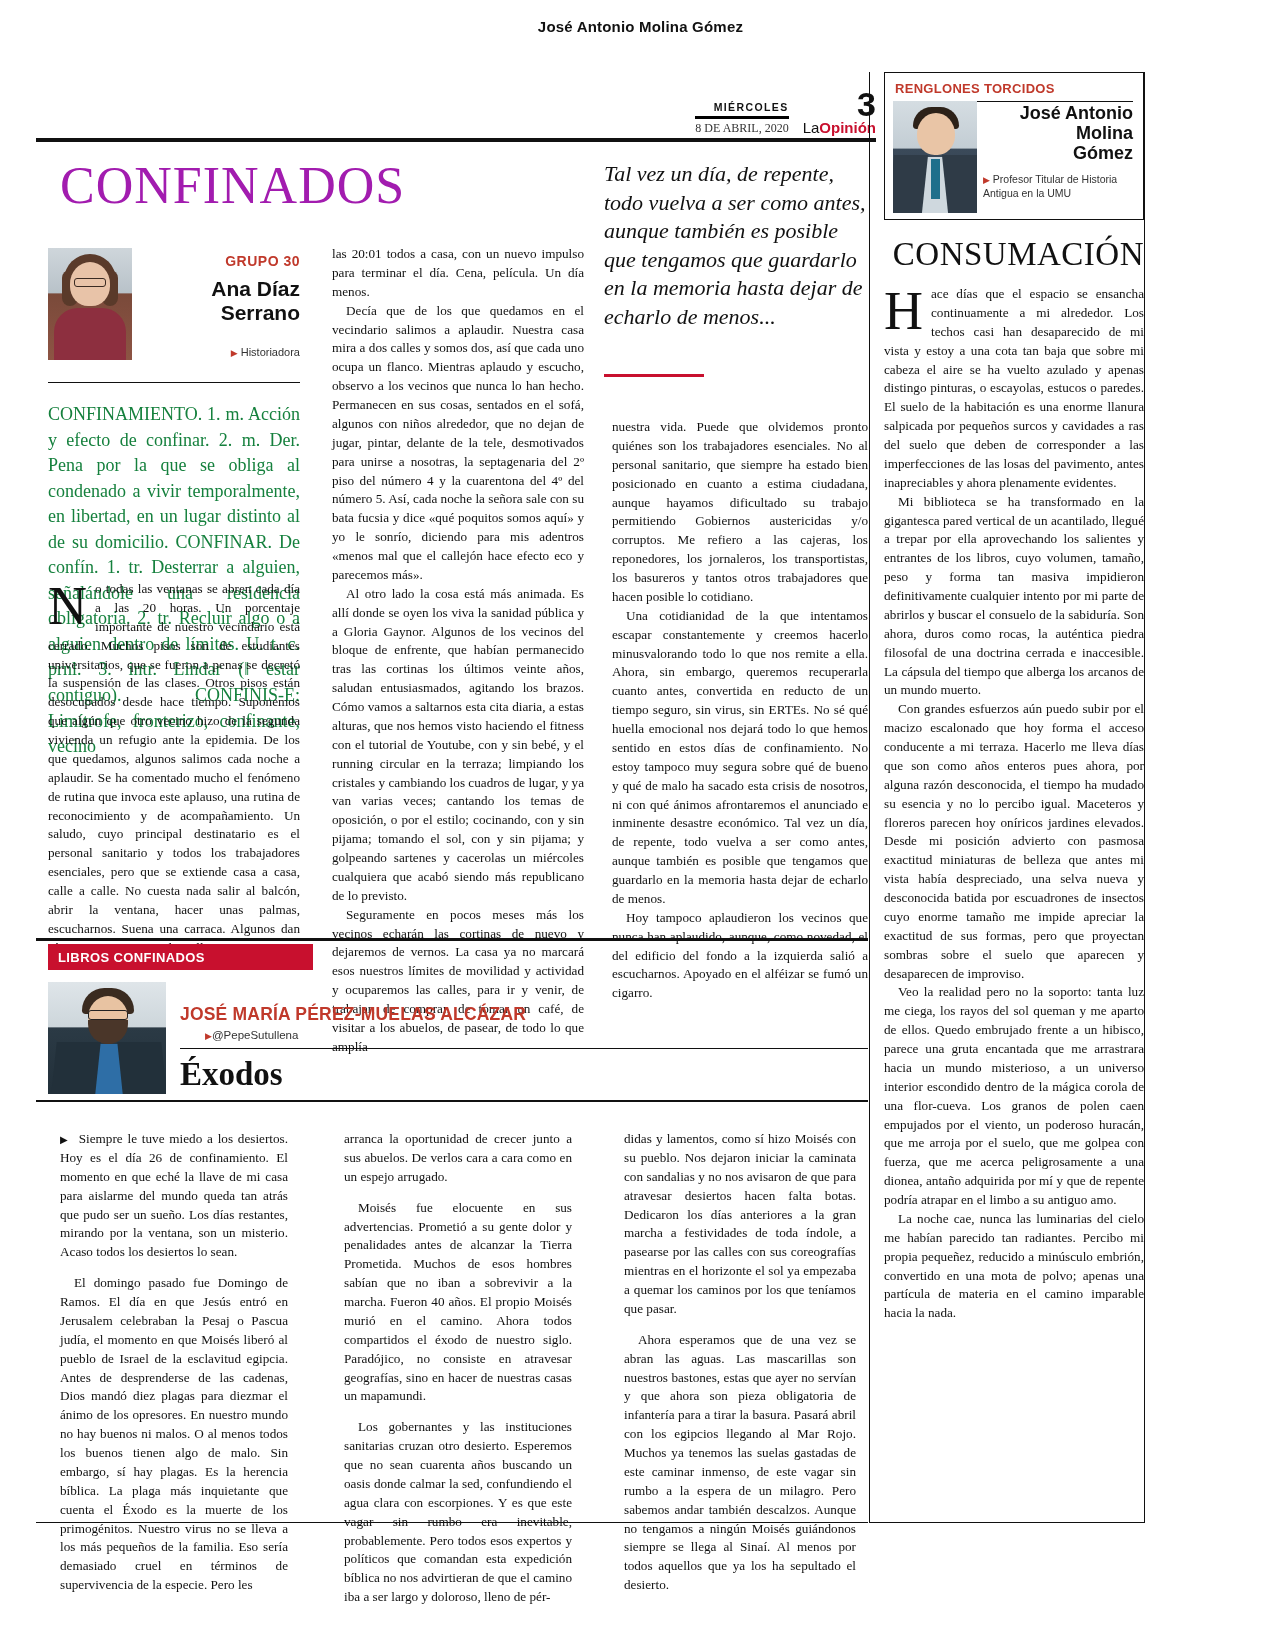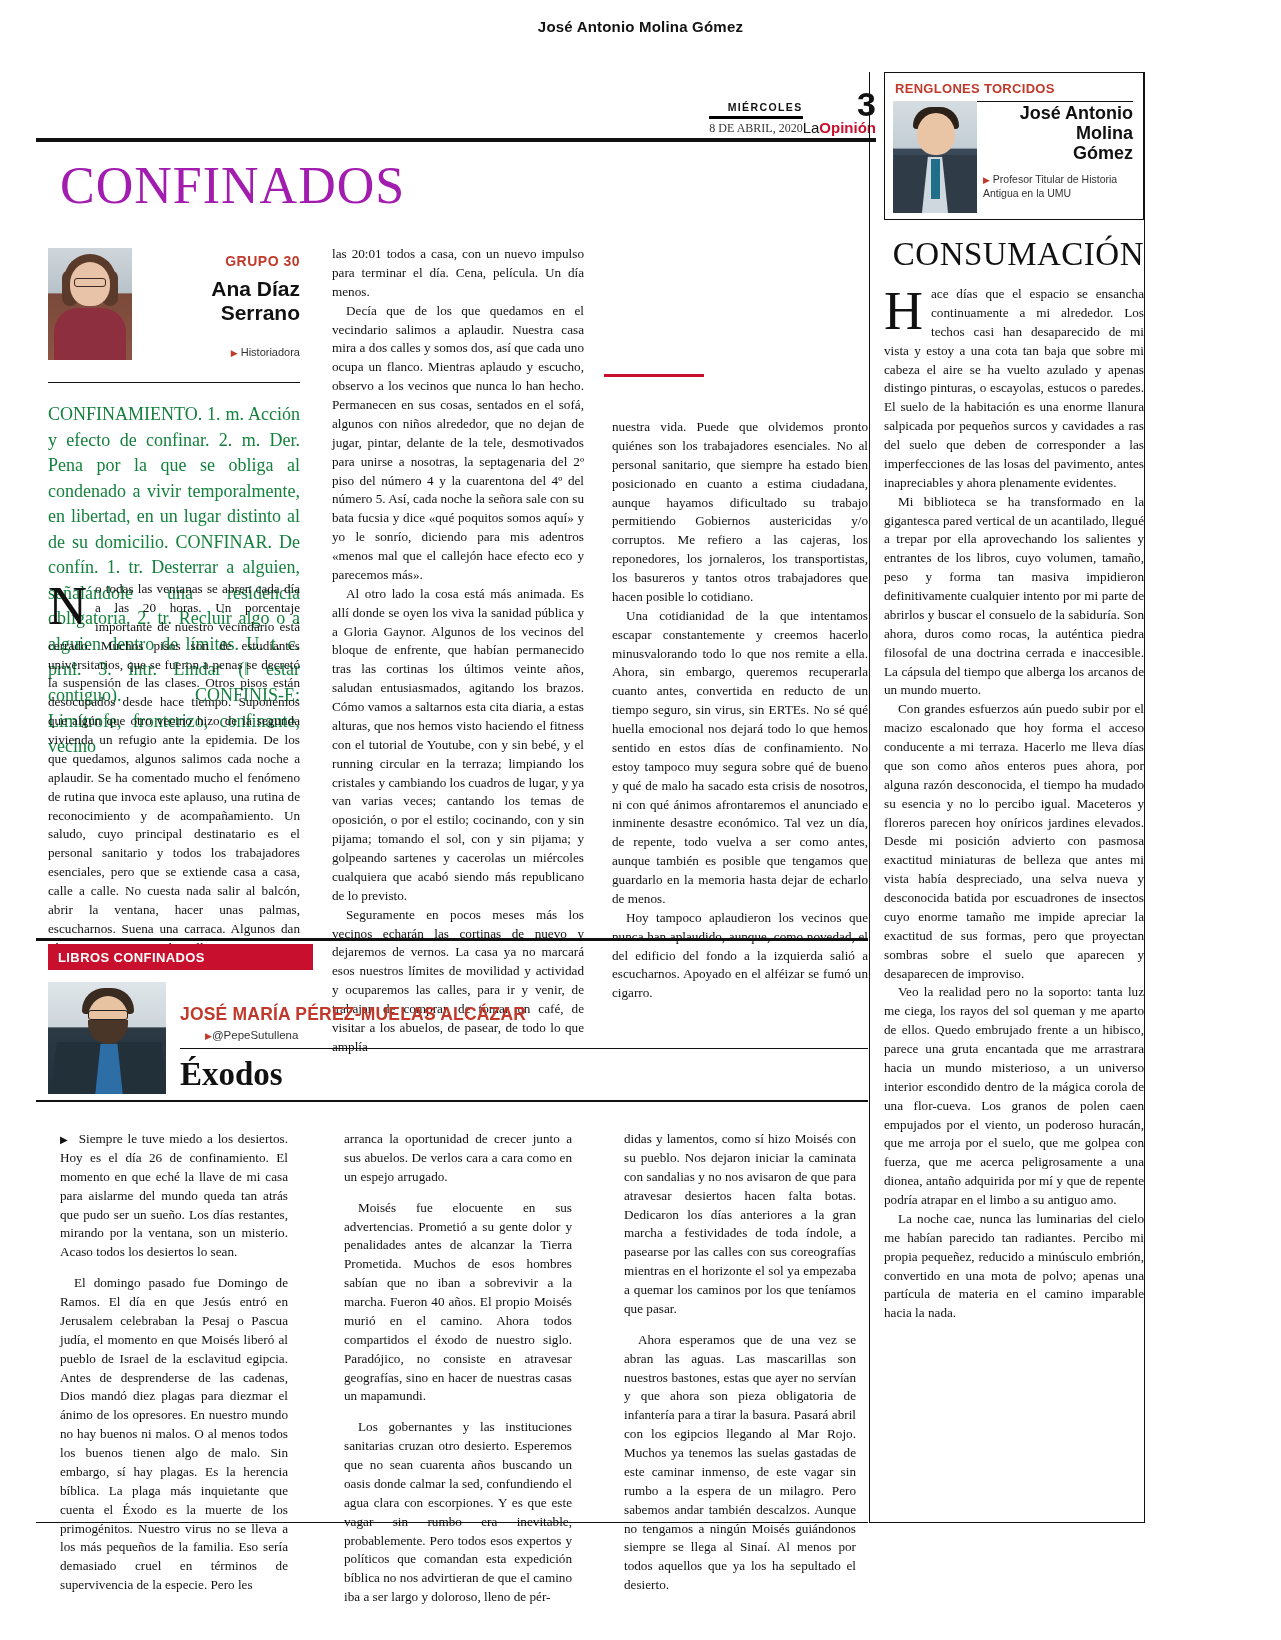--- a/index.html
+++ b/index.html
@@ -24,21 +24,21 @@
     padding-top:18px;
     color:#111;
   }
 
   
   .masthead {
     position:absolute; left:36px; top:78px; width:840px; height:62px;
     display:flex; align-items:flex-end; justify-content:flex-end;
     padding-bottom:4px;
   }
-  .masthead-inner { display:flex; align-items:flex-end; gap:0; }
+  .masthead-inner { display:flex; align-items:flex-end; gap:14px; }
   .md-date { text-align:right; font-family:"Liberation Sans", sans-serif; line-height:1.25; }
   .md-day { font-size:10.5px; font-weight:700; letter-spacing:1.4px; color:#111; }
   .md-full { font-size:12px; color:#333; border-top:3px solid #000000; padding-top:2px; margin-top:2px;font-family:Liberation Serif, serif;}
   .md-num { font-size:34px; font-weight:700; font-family:"Liberation Sans", sans-serif; line-height:.85; color:#111; }
   .md-logo { font-family:"Liberation Sans", sans-serif; font-size:15px; color:#111; }
   .md-logo b { color:#c8102e; }
 
   .rule-main { position:absolute; left:36px; top:138px; width:840px; height:4px; background:#111; }
 
   
@@ -241,20 +241,21 @@
     <p>Al otro lado la cosa está más animada. Es allí donde se oyen los viva la sanidad pública y a Gloria Gaynor. Algunos de los vecinos del bloque de enfrente, que habían permanecido tras las cortinas los últimos veinte años, saludan entusiasmados, agitando los brazos. Cómo vamos a saltarnos esta cita diaria, a estas alturas, que nos hemos visto haciendo el fitness con el tutorial de Youtube, con y sin bebé, y el running circular en la terraza; limpiando los cristales y cambiando los cuadros de lugar, y ya van varias veces; cantando los temas de oposición, o por el estilo; cocinando, con y sin pijama; tomando el sol, con y sin pijama; y golpeando sartenes y cacerolas un miércoles cualquiera que acabó siendo más republicano de lo previsto.</p>
     <p>Seguramente en pocos meses más los vecinos echarán las cortinas de nuevo y dejaremos de vernos. La casa ya no marcará esos nuestros límites de movilidad y actividad y ocuparemos las calles, para ir y venir, de trabajar, de comprar, de tomar un café, de visitar a los abuelos, de pasear, de todo lo que amplía</p>
   </div>
 
   <div class="col" id="col3">
     <p class="first">nuestra vida. Puede que olvidemos pronto quiénes son los trabajadores esenciales. No al personal sanitario, que siempre ha estado bien posicionado en cuanto a estima ciudadana, aunque hayamos dificultado su trabajo permitiendo Gobiernos austericidas y/o corruptos. Me refiero a las cajeras, los reponedores, los jornaleros, los transportistas, los basureros y tantos otros trabajadores que hacen posible lo cotidiano.</p>
     <p>Una cotidianidad de la que intentamos escapar constantemente y creemos hacerlo minusvalorando todo lo que nos remite a ella. Ahora, sin embargo, queremos recuperarla cuanto antes, convertida en reducto de un tiempo seguro, sin virus, sin ERTEs. No sé qué huella emocional nos dejará todo lo que hemos sentido en estos días de confinamiento. No estoy tampoco muy segura sobre qué de bueno y qué de malo ha sacado esta crisis de nosotros, ni con qué ánimos afrontaremos el anunciado e inminente desastre económico. Tal vez un día, de repente, todo vuelva a ser como antes, aunque también es posible que tengamos que guardarlo en la memoria hasta dejar de echarlo de menos.</p>
     <p>Hoy tampoco aplaudieron los vecinos que nunca han aplaudido, aunque, como novedad, el del edificio del fondo a la izquierda salió a escucharnos. Apoyado en el alféizar se fumó un cigarro.</p>
   </div>
 
+  <div class="pullquote">Tal vez un día, de repente, todo vuelva a ser como antes, aunque también es posible que tengamos que guardarlo en la memoria hasta dejar de echarlo de menos...</div>
   <div class="pq-rule"></div>
 
   <div class="rail-vrule"></div>
   <div class="rail-border-r"></div>
   <div class="rail-border-b"></div>
 
   <div class="rail">
     <div class="rail-box">
       <div class="rail-kicker">RENGLONES TORCIDOS</div>
       <div class="rail-kicker-rule"></div>

